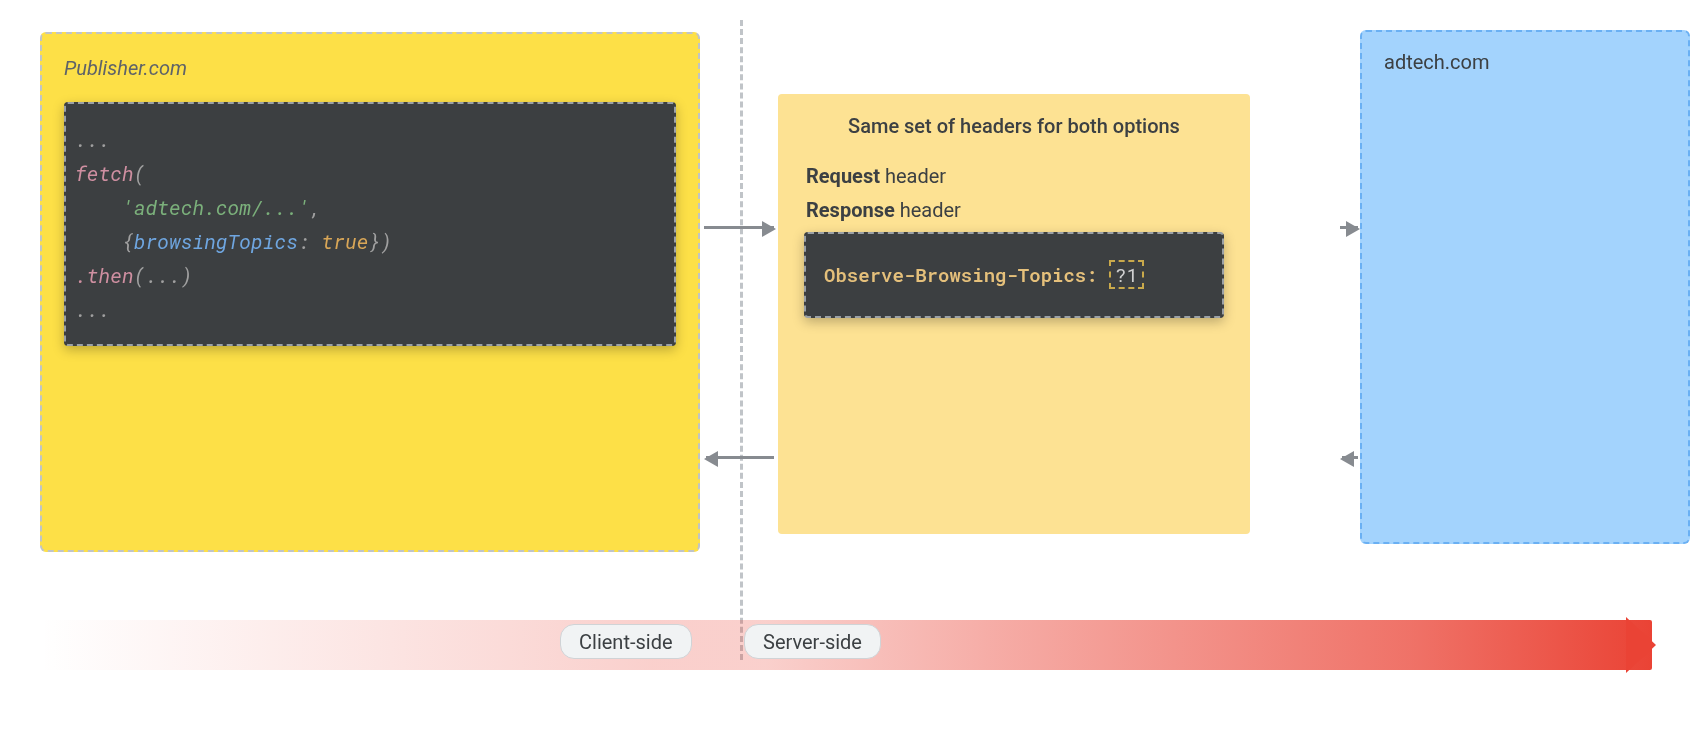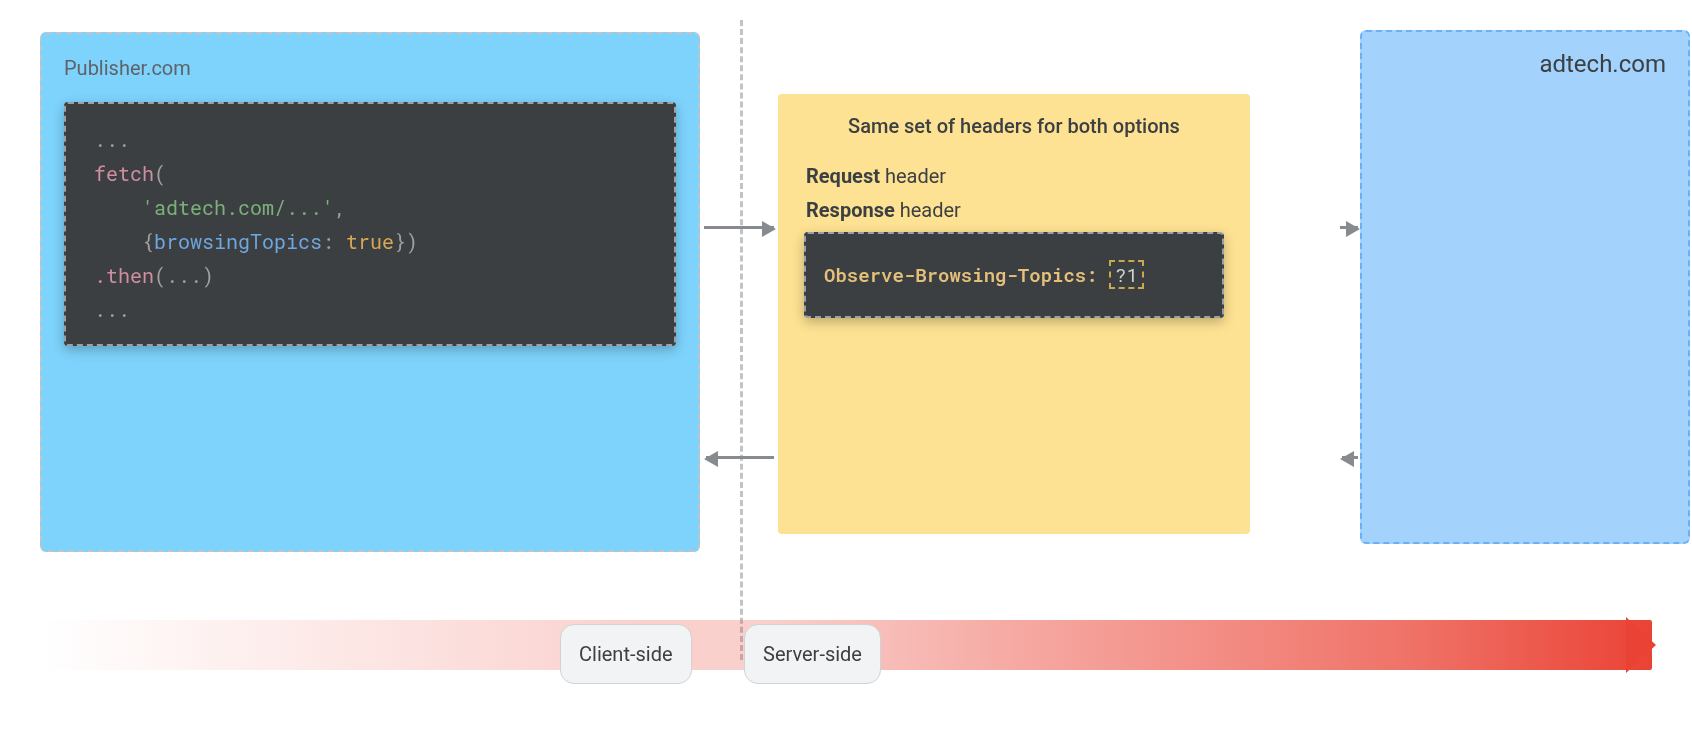--- a/index.html
+++ b/index.html
@@ -17,34 +17,35 @@
 
   
   .publisher {
     position: absolute;
     left: 20px;
     top: 12px;
     width: 660px;
     height: 520px;
     border: 2px dashed #c0c4c8;
     border-radius: 6px;
-    background: #7dd3fc;
+    background: #fde047;
     padding: 22px 22px 18px 22px;
+    font-style: italic;
   }
   .publisher-title { font-size: 20px; color: #5f6368; margin-bottom: 22px; }
 
   .code-dark {
     background: #3c3f41;
     border: 2px dashed #9aa0a6;
     border-radius: 4px;
     font-family: "Roboto Mono", Menlo, Consolas, monospace;
     font-size: 20px;
     line-height: 34px;
     color: #bfbfbf;
-    padding: 18px 28px;
+    padding: 18px 9px;
     box-shadow: 0 4px 12px rgba(0,0,0,.25);
     white-space: pre;
   }
   .code-dark .kw-pink  { color: #cf8fa1; }
   .code-dark .str      { color: #7bb07b; }
   .code-dark .prop     { color: #6fa6e0; }
   .code-dark .bool     { color: #d8a657; }
   .code-dark .muted    { color: #a0a0a0; }
   .code-dark .yellow   { color: #e5c07b; font-weight: 600; }
   .code-dark .blue-num { color: #6fa6e0; }
@@ -109,21 +110,21 @@
     position: absolute;
     left: 1340px;
     top: 10px;
     width: 330px;
     height: 514px;
     background: #a3d3fd;
     border: 2px dashed #6ab0f3;
     border-radius: 6px;
     padding: 18px 22px;
   }
-  .adtech-title { text-align: right; font-size: 24px; color: #3c4043; }
+  .adtech-title { text-align: left; font-size: 20px; color: #3c4043; }
 
   
   .vline {
     position: absolute;
     left: 720px;
     top: 0;
     height: 640px;
     border-left: 3px dashed #c0c4c8;
   }
 
@@ -158,21 +159,21 @@
     right: -4px; top: 50%;
     transform: translateY(-50%);
     width: 0; height: 0;
     border-top: 28px solid transparent;
     border-bottom: 28px solid transparent;
     border-left: 30px solid #ea4335;
   }
   .chip {
     position: absolute;
     top: 604px;
-    height: 60px;
+    height: 35px;
     background: #f1f3f4;
     border: 1px solid #d0d3d6;
     border-radius: 14px;
     font-size: 20px;
     color: #3c4043;
     display: flex; align-items: center;
     padding: 0 18px;
   }
   .chip.client { left: 540px; }
   .chip.server { left: 724px; }

